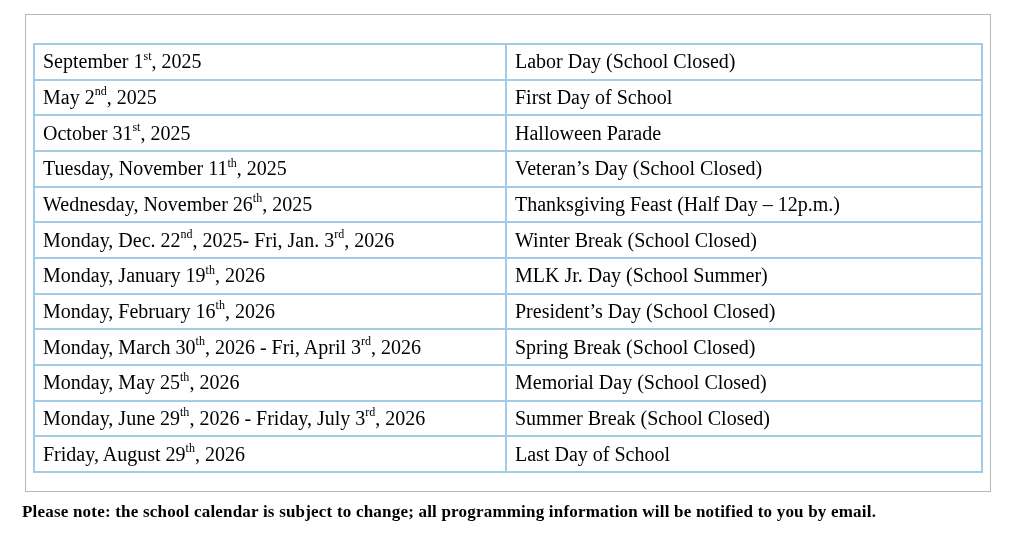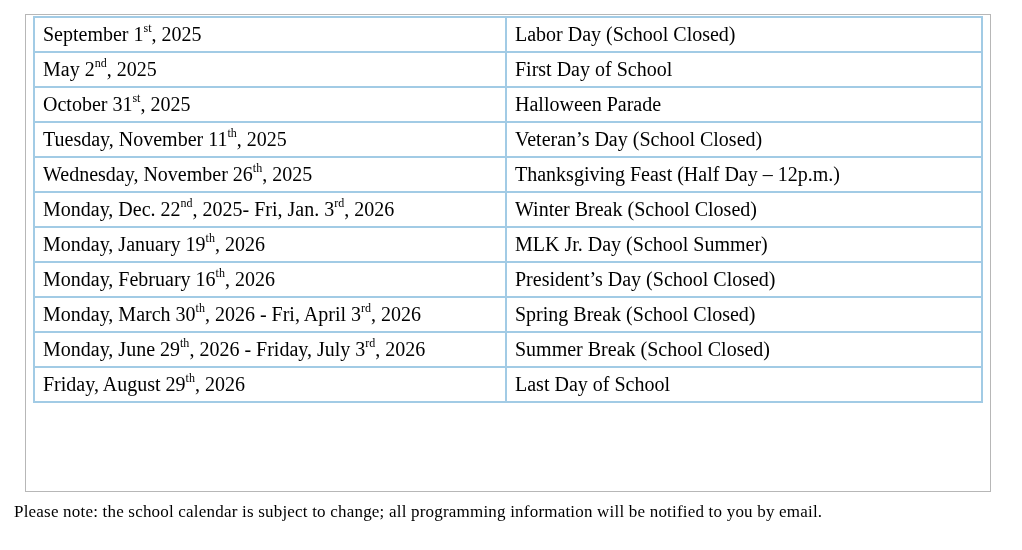--- a/index.html
+++ b/index.html
@@ -14,22 +14,22 @@
   .outer-frame{
     position:absolute;
     left:25px;top:14px;
     width:966px;height:478px;
     border:1px solid #b7b7b7;
     box-sizing:border-box;
     background:transparent;
   }
   table.cal{
     position:absolute;
-    left:33px;top:16px;
-    width:948px;height:387px;
+    left:33px;top:43px;
+    width:948px;height:430px;
     border-collapse:collapse;
     table-layout:fixed;
     background:#ffffff;
   }
   table.cal td{
     border:2px solid #a2cbe5;
     padding:1px 8px;
     font-size:20px;
     line-height:1.25;
     color:#000000;
@@ -42,23 +42,23 @@
     line-height:0;
     position:relative;
     top:-1px;
   }
   .mark{
     border-bottom:3px double #3579de;
     padding-bottom:8px;
   }
   .note{
     position:absolute;
-    left:14px;top:502px;
+    left:22px;top:502px;
     margin:0;
-    font-weight:normal;
+    font-weight:bold;
     font-size:17px;
     letter-spacing:0.2px;
     color:#000000;
     white-space:nowrap;
   }
 </style>
 </head>
 <body>
 
 <div class="outer-frame"></div>
@@ -99,20 +99,24 @@
       </tr>
       <tr>
         <td><span>Monday, February 16</span><sup>th</sup><span>, 2026</span></td>
         <td>President’s Day (School Closed)</td>
       </tr>
       <tr>
         <td><span>Monday, March 30</span><sup>th</sup><span>, 2026 - Fri, April 3</span><sup>rd</sup><span>, 2026</span></td>
         <td>Spring Break (School Closed)</td>
       </tr>
       <tr>
+        <td><span>Monday, May 25</span><sup>th</sup><span>, 2026</span></td>
+        <td>Memorial Day (School Closed)</td>
+      </tr>
+      <tr>
         <td><span>Monday, June 29</span><sup>th</sup><span>, 2026 - Friday, July 3</span><sup>rd</sup><span>, 2026</span></td>
         <td>Summer Break (School Closed)</td>
       </tr>
       <tr>
         <td><span>Friday, August 29</span><sup>th</sup><span>, 2026</span></td>
         <td>Last Day of School</td>
       </tr>
     </tbody>
 </table>
 

